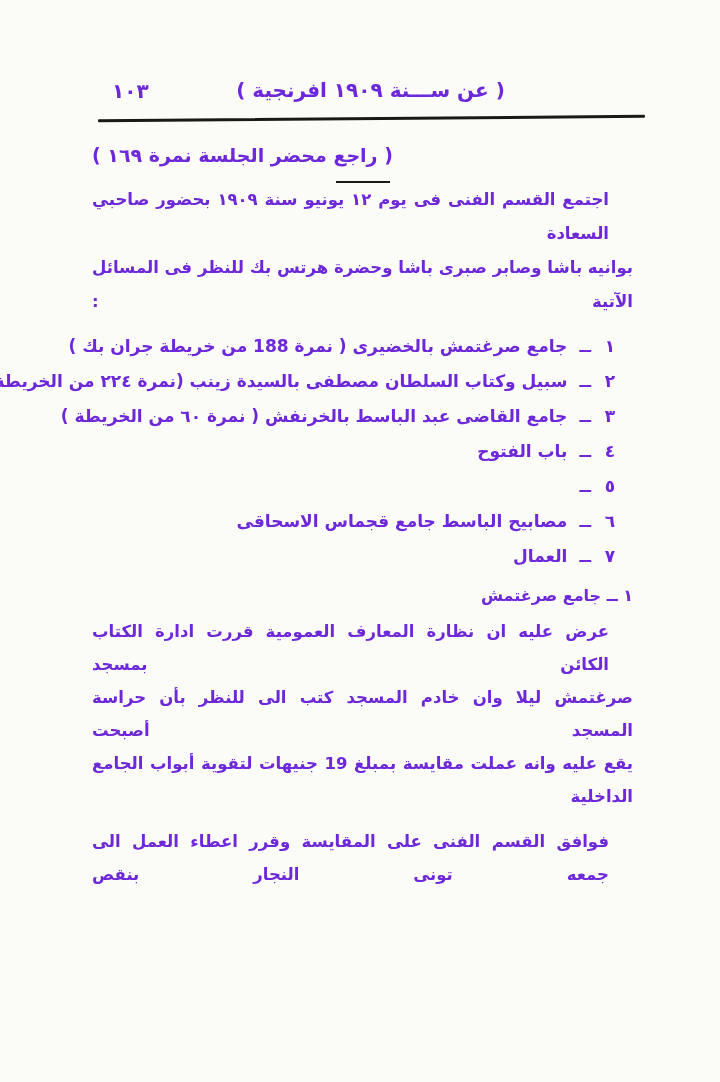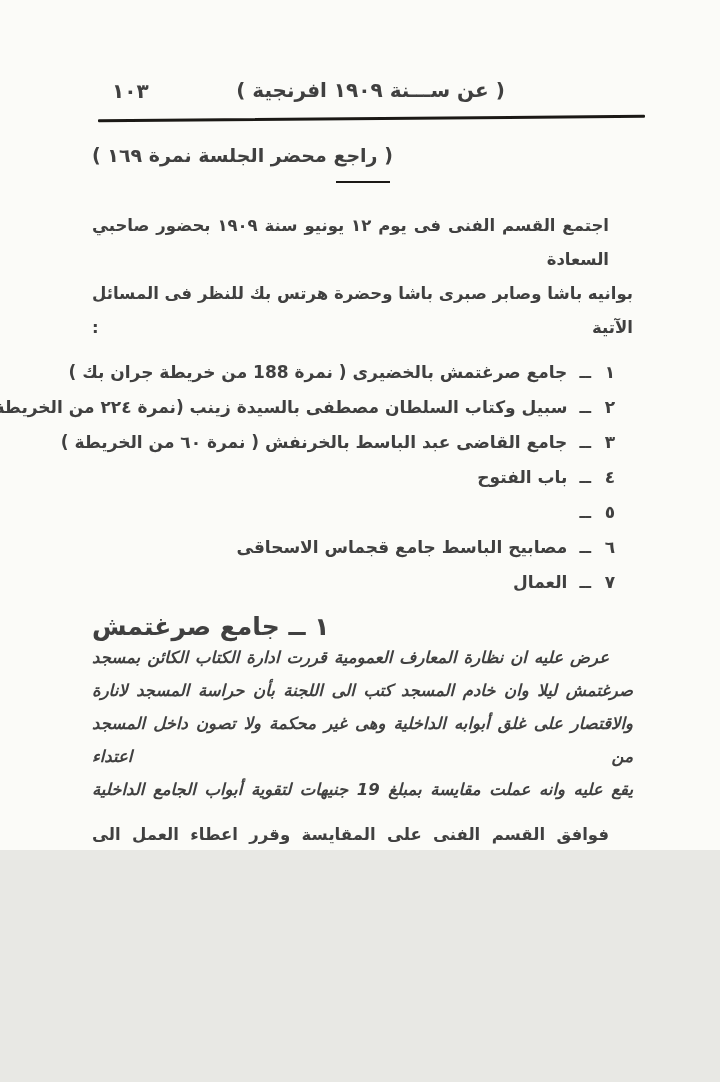--- a/index.html
+++ b/index.html
@@ -1,23 +1,23 @@
 <!DOCTYPE html>
 <html><head>
 <meta charset="utf-8">
 <style>
   * { box-sizing: border-box; }
   html, body { margin: 0; padding: 0; background: #e8e8e4; }
   .page {
     position: relative;
     width: 720px;
-    height: 850px;
+    height: 1082px;
     margin: 0 auto;
     background: #fbfbf8;
-    color: #404040;
+    color: #6d28d9;
     font-family: "DejaVu Sans", sans-serif;
     overflow: hidden;
   }
   .inner {
     position: absolute;
     left: 92px;
     top: 0;
     width: 541px;
   }
   
@@ -79,47 +79,47 @@
     font-weight: bold;
     font-size: 16.5px;
   }
   .line {
     text-align: justify;
     text-align-last: justify;
     line-height: 34px;
   }
   .para1 .line, .para2 .line { line-height: 33px; }
   .line.first { padding-right: 24px; }
-  .intro { margin-top: 26px; }
+  .intro { }
   
   .agenda {
     list-style: none;
     margin: 10px 0 0;
     padding: 0 16px 0 0;
     direction: rtl;
     font-weight: bold;
     font-size: 17px;
   }
   .agenda-item {
     display: flex;
     gap: 12px;
     align-items: baseline;
     line-height: 35px;
     white-space: nowrap;
   }
   .agenda-num { min-width: 14px; text-align: center; }
   
   .section-heading {
     margin: 12px 0 0;
-    text-align: left;
+    text-align: right;
     direction: rtl;
-    font-size: 25px;
+    font-size: 16px;
     font-weight: bold;
   }
-  .para1 { margin-top: 0; font-style: italic; }
+  .para1 { margin-top: 10px; }
   .para2 { margin-top: 12px; }
 </style>
 </head>
 <body>
 
 <div class="page">
   <div class="inner">
 
     <header class="page-header">
       <span class="page-number">١٠٣</span>
@@ -169,22 +169,21 @@
         <span class="agenda-num">٧</span>
         <span class="agenda-dash">ــ</span>
         <span class="agenda-text">العمال</span>
       </li>
     </ol>
 
     <h3 class="section-heading">١ ــ جامع صرغتمش</h3>
 
     <div class="paragraph para1">
       <div class="line first">عرض عليه ان نظارة المعارف العمومية قررت ادارة الكتاب الكائن بمسجد</div>
-      <div class="line">صرغتمش ليلا وان خادم المسجد كتب الى اللجنة بأن حراسة المسجد لانارة</div>
-      <div class="line">والاقتصار على غلق أبوابه الداخلية وهى غير محكمة ولا تصون داخل المسجد من اعتداء</div>
+      <div class="line">صرغتمش ليلا وان خادم المسجد كتب الى للنظر بأن حراسة المسجد أصبحت</div>
       <div class="line">يقع عليه وانه عملت مقايسة بمبلغ 19 جنيهات لتقوية أبواب الجامع الداخلية</div>
     </div>
 
     <div class="paragraph para2">
       <div class="line first">فوافق القسم الفنى على المقايسة وقرر اعطاء العمل الى جمعه تونى النجار بنقص</div>
 
     </div>
 
   </div>
 </div>

